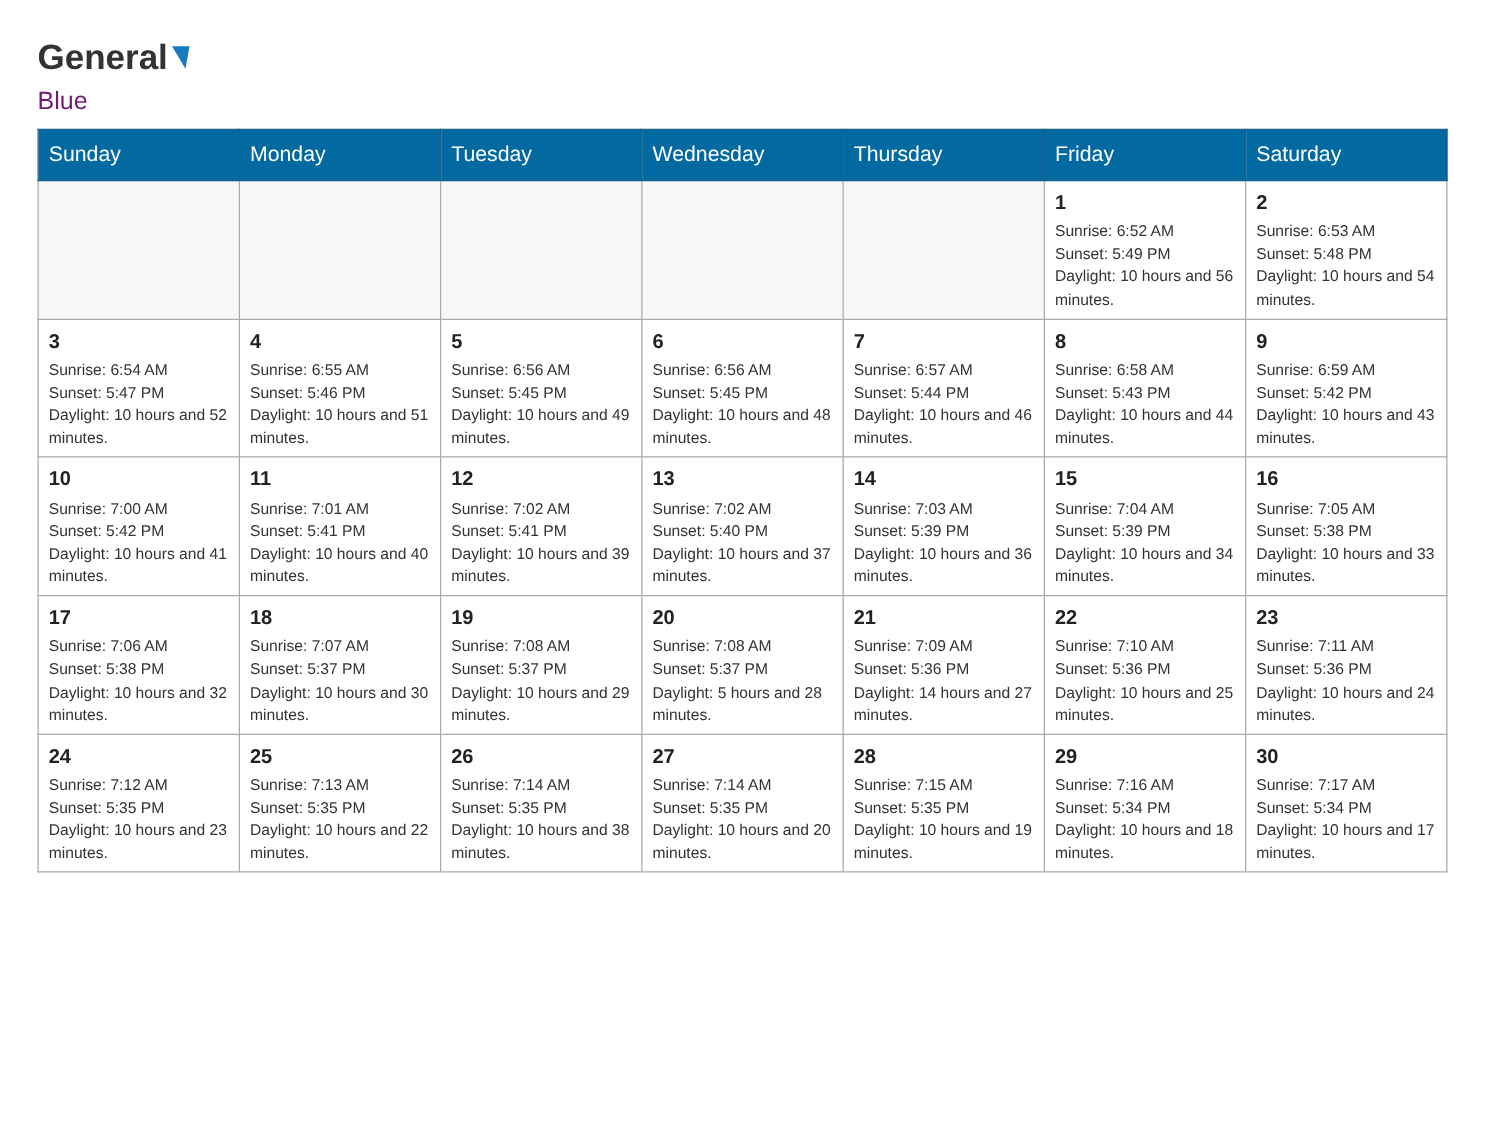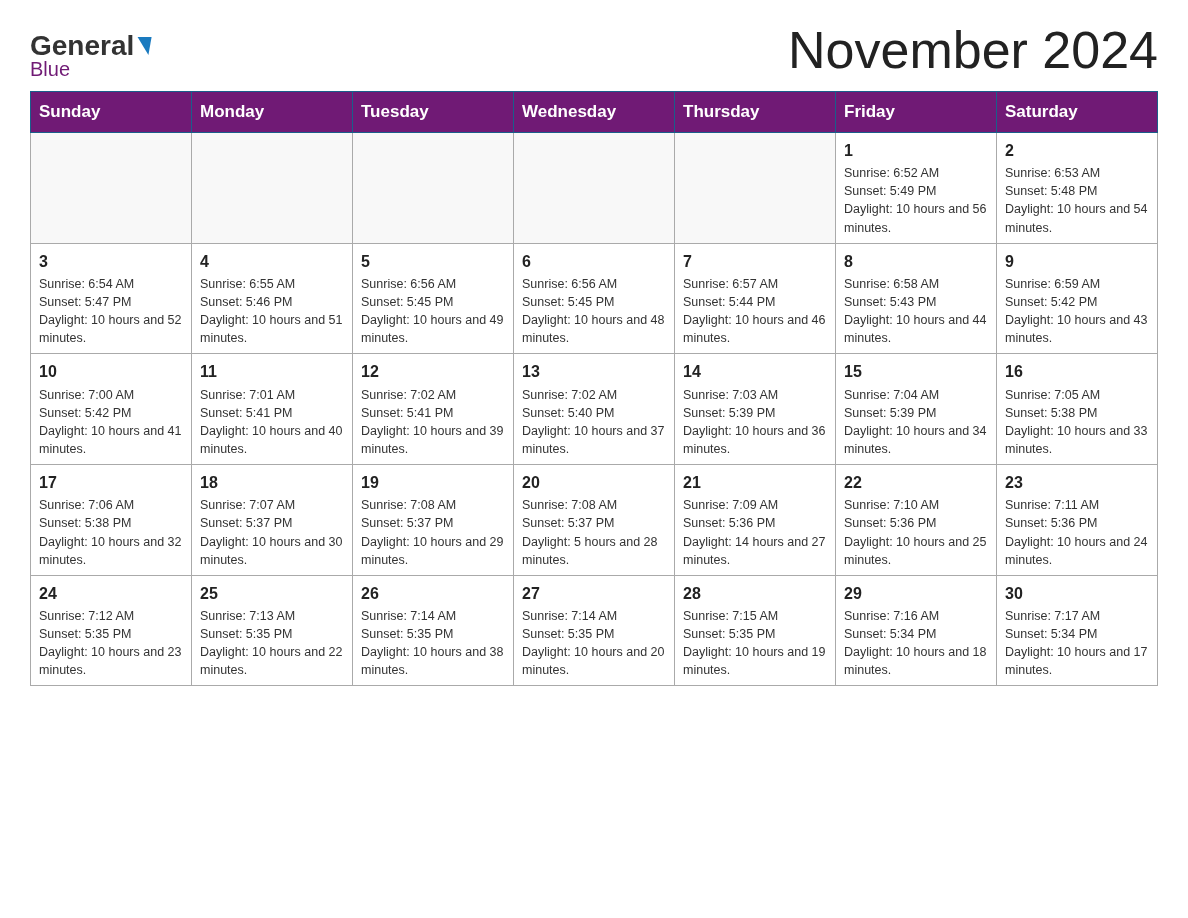--- a/index.html
+++ b/index.html
@@ -14,20 +14,21 @@
       display: flex;
       justify-content: space-between;
       align-items: flex-start;
       margin-bottom: 10px;
     }
     .logo {
       display: flex;
       flex-direction: column;
       align-items: flex-start;
       margin-top: 10px;
+      gap: 12px;
     }
     .logo-general {
       font-size: 28px;
       font-weight: bold;
       color: #333;
       display: flex;
       align-items: center;
     }
     .logo-arrow {
       width: 0;
@@ -57,24 +58,24 @@
       font-size: 22px;
       color: #444;
       margin-top: 4px;
     }
     .calendar {
       width: 100%;
       border-collapse: collapse;
       margin-top: 8px;
     }
     .calendar th {
-      background: #701a75;
+      background: #0369a1;
       color: #fff;
       font-size: 17px;
-      font-weight: bold;
+      font-weight: normal;
       padding: 10px 8px;
       text-align: left;
       border: 1px solid #1a5e8a;
     }
     .calendar td {
       border: 1px solid #aaa;
       vertical-align: top;
       padding: 6px 8px;
       width: calc(100% / 7);
       font-size: 12.5px;
@@ -103,21 +104,20 @@
 
 <div class="header">
   <div class="logo">
     <div class="logo-general">
       <span>General</span>
       <span class="logo-arrow"></span>
     </div>
     <div class="logo-subtitle">Blue</div>
   </div>
   <div class="title-area">
-    <div class="calendar-title">November 2024</div>
   </div>
 </div>
 
 <table class="calendar">
   <thead>
     <tr>
       <th>Sunday</th>
       <th>Monday</th>
       <th>Tuesday</th>
       <th>Wednesday</th>

